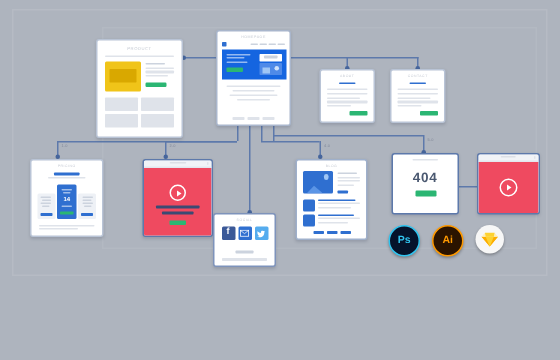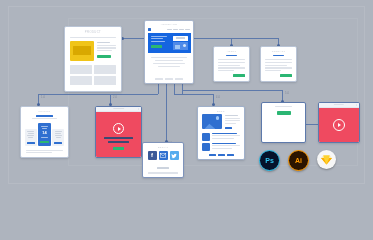--- a/index.html
+++ b/index.html
@@ -312,20 +312,21 @@
       <div class="bar b" style="width:7px;height:2px;border-radius:.5px;"></div>
       <div class="bar b" style="width:7px;height:2px;border-radius:.5px;"></div>
       <div class="bar b" style="width:7px;height:2px;border-radius:.5px;"></div>
     </div>
   </div>
 
   <div class="card" style="left:261px;top:102px;width:45px;height:41px;border-color:#5d79ab;">
     <div style="padding:3px 0 0;">
       <div class="bar" style="height:1.4px;width:38%;margin:0 auto;"></div>
     </div>
+    <div class="fourofour" style="margin-top:6px;">404</div>
     <div class="bar g" style="width:14px;height:3.4px;border-radius:.8px;margin:4px auto 0;"></div>
   </div>
 
   <div class="card" style="left:318px;top:102px;width:42px;height:41px;border-color:#5d79ab;">
     <div class="win-top">
       <div class="tt"></div>
       <div class="dotg" style="right:2px;"></div>
     </div>
     <div style="background:#ef4a60;height:calc(100% - 5px);display:flex;align-items:center;justify-content:center;">
       <div class="playwrap">

